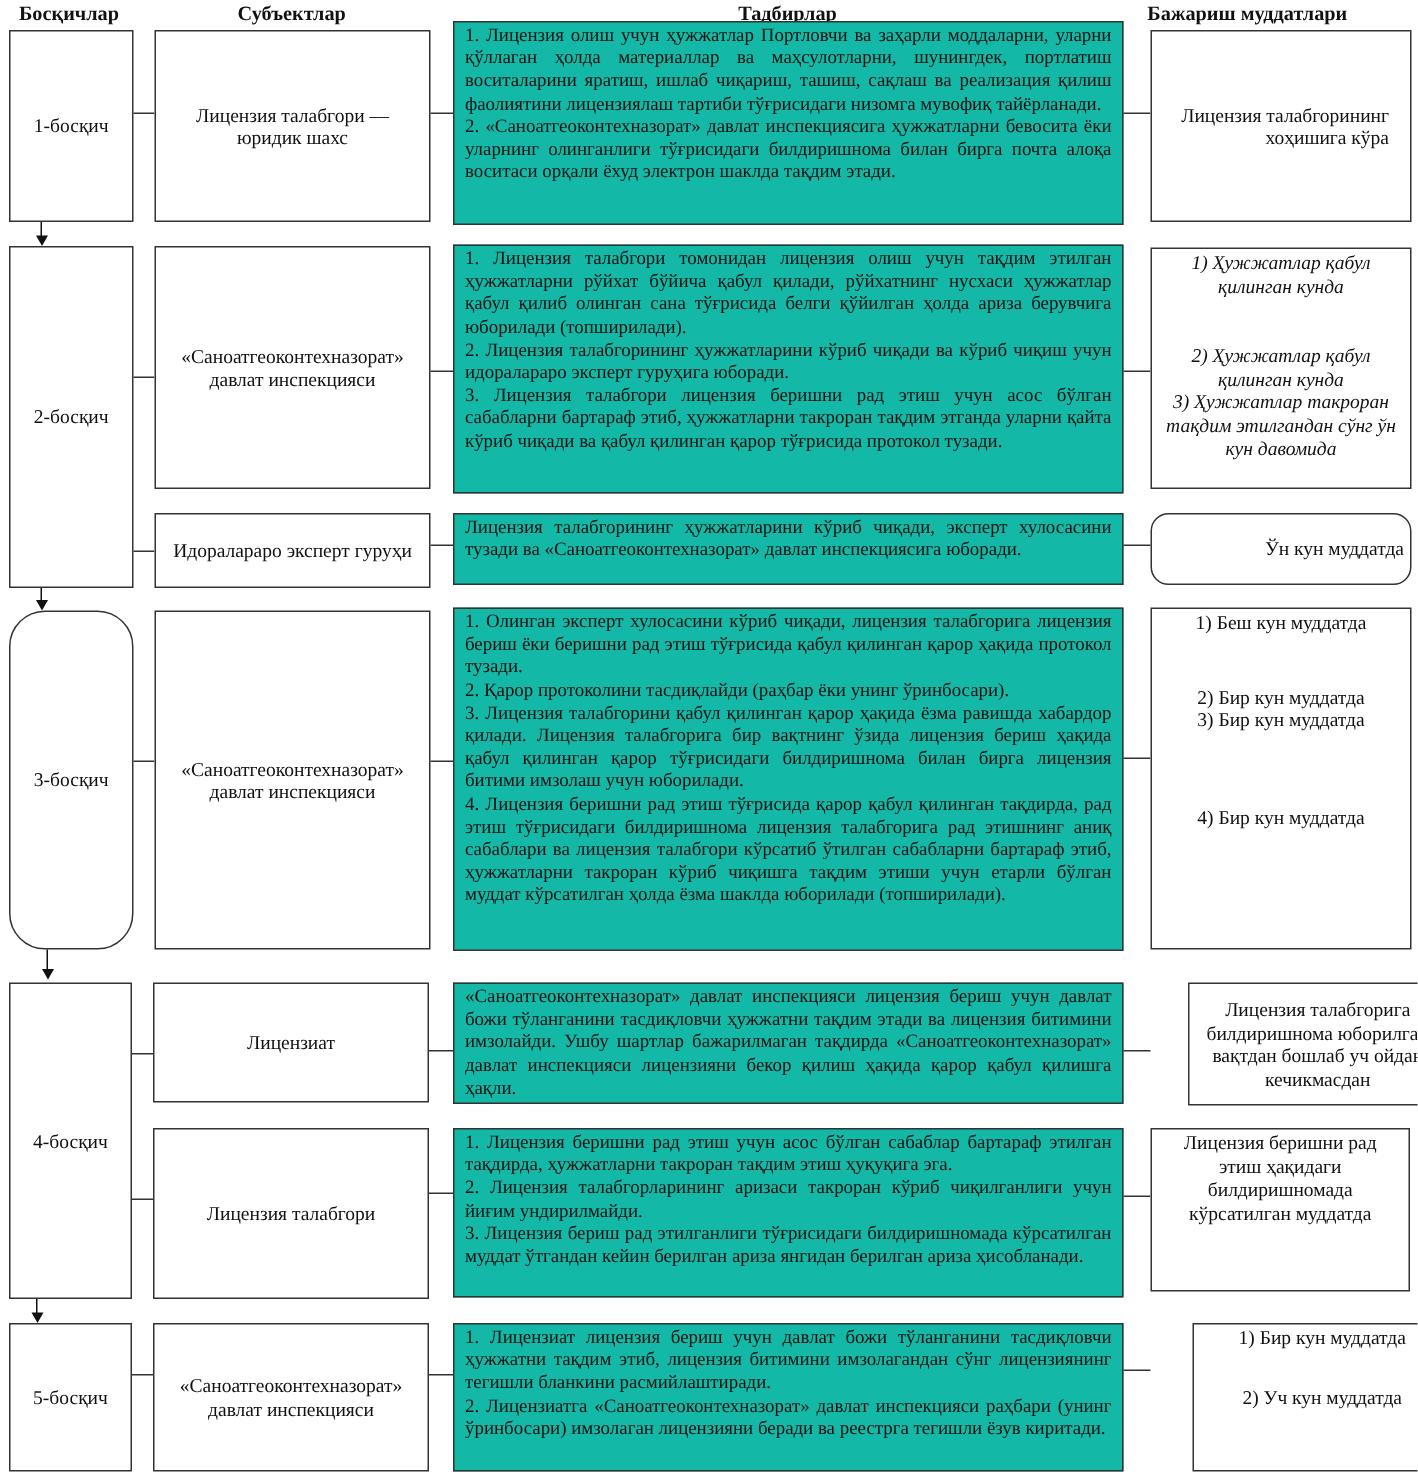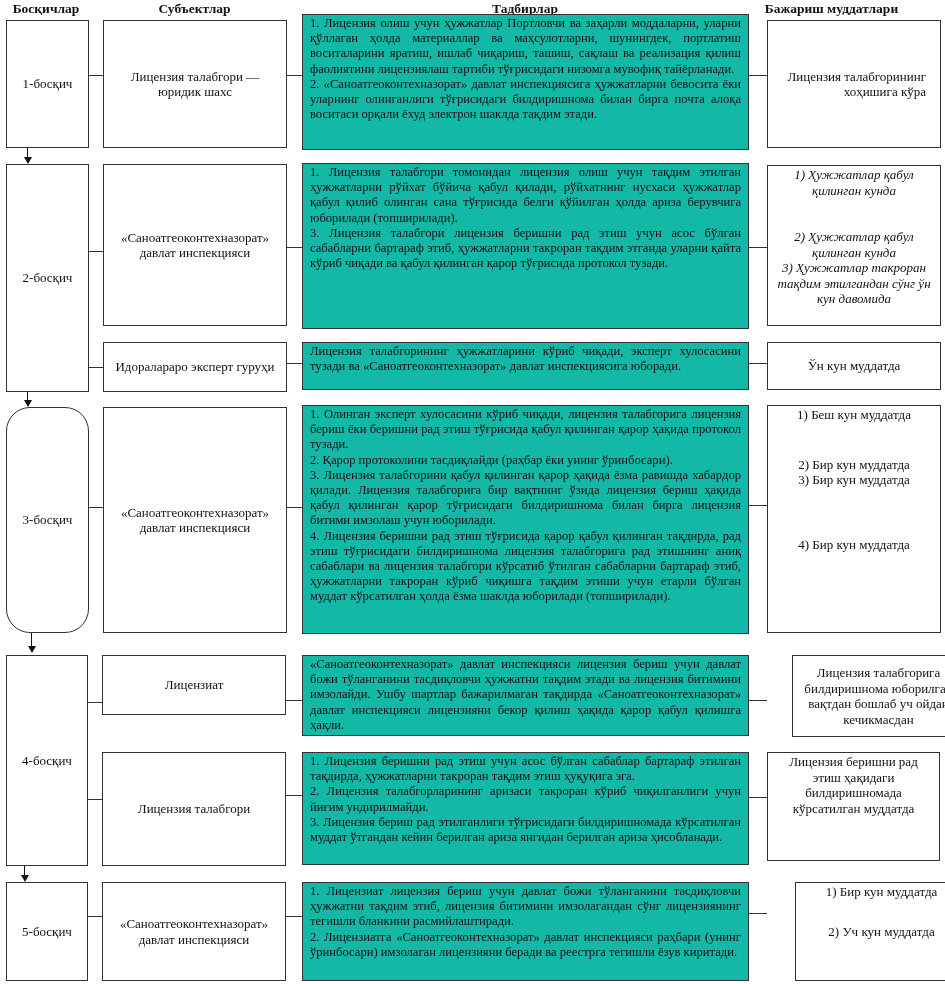--- a/index.html
+++ b/index.html
@@ -53,40 +53,41 @@
 <div class="box" style="left:6px;top:164px;width:83px;height:228px;">
   <span>2-босқич</span>
 </div>
 <div class="hline" style="left:89px;top:251px;width:14px;"></div>
 <div class="box" style="left:103px;top:164px;width:184px;height:162px;">
   <span>«Саноатгеоконтехназорат» давлат инспекцияси</span>
 </div>
 <div class="hline" style="left:287px;top:247px;width:15px;"></div>
 <div class="act" style="left:302px;top:163px;width:447px;height:166px;">
   <p>1. Лицензия талабгори томонидан лицензия олиш учун тақдим этилган ҳужжатларни рўйхат бўйича қабул қилади, рўйхатнинг нусхаси ҳужжатлар қабул қилиб олинган сана тўғрисида белги қўйилган ҳолда ариза берувчига юборилади (топширилади).</p>
+  <p>2. Лицензия талабгорининг ҳужжатларини кўриб чиқади ва кўриб чиқиш учун идоралараро эксперт гуруҳига юборади.</p>
   <p>3. Лицензия талабгори лицензия беришни рад этиш учун асос бўлган сабабларни бартараф этиб, ҳужжатларни такроран тақдим этганда уларни қайта кўриб чиқади ва қабул қилинган қарор тўғрисида протокол тузади.</p>
 </div>
 <div class="hline" style="left:749px;top:247px;width:18px;"></div>
 <div class="dl" style="left:767px;top:165px;width:174px;height:161px;font-style:italic;">
   <p style="padding:0 20px;">1) Ҳужжатлар қабул қилинган кунда</p>
   <div style="height:31px;"></div>
   <p style="padding:0 20px;">2) Ҳужжатлар қабул қилинган кунда</p>
   <p>3) Ҳужжатлар такроран тақдим этилгандан сўнг ўн кун давомида</p>
 </div>
 
 <div class="hline" style="left:89px;top:367px;width:14px;"></div>
 <div class="box" style="left:103px;top:342px;width:184px;height:50px;">
   <span style="white-space:nowrap;">Идоралараро эксперт гуруҳи</span>
 </div>
 <div class="hline" style="left:287px;top:363px;width:15px;"></div>
 <div class="act" style="left:302px;top:342px;width:447px;height:48px;">
   <p>Лицензия талабгорининг ҳужжатларини кўриб чиқади, эксперт хулосасини тузади ва «Саноатгеоконтехназорат» давлат инспекциясига юборади.</p>
 </div>
 <div class="hline" style="left:749px;top:363px;width:18px;"></div>
-<div class="dl" style="left:767px;top:342px;width:174px;height:48px;display:flex;align-items:center;justify-content:center;">
+<div class="dl" style="left:767px;top:342px;width:174px;height:48px;display:flex;align-items:center;justify-content:flex-end;border-radius:12px;">
   <p>Ўн кун муддатда</p>
 </div>
 
 <div class="vline" style="left:27px;top:392px;height:9px;"></div>
 <div class="arrow" style="left:24px;top:400px;"></div>
 
 <div class="box" style="left:6px;top:407px;width:83px;height:226px;border-radius:24px;">
   <span>3-босқич</span>
 </div>
 <div class="hline" style="left:89px;top:507px;width:14px;"></div>
@@ -110,21 +111,21 @@
   <p>4) Бир кун муддатда</p>
 </div>
 
 <div class="vline" style="left:31px;top:633px;height:14px;"></div>
 <div class="arrow" style="left:28px;top:646px;"></div>
 
 <div class="box" style="left:6px;top:655px;width:82px;height:211px;">
   <span>4-босқич</span>
 </div>
 <div class="hline" style="left:88px;top:702px;width:15px;"></div>
-<div class="box" style="left:102px;top:655px;width:184px;height:60px;">
+<div class="box" style="left:102px;top:655px;width:184px;height:80px;">
   <span>Лицензиат</span>
 </div>
 <div class="hline" style="left:286px;top:700px;width:16px;"></div>
 <div class="act" style="left:302px;top:655px;width:447px;height:81px;">
   <p>«Саноатгеоконтехназорат» давлат инспекцияси лицензия бериш учун давлат божи тўланганини тасдиқловчи ҳужжатни тақдим этади ва лицензия битимини имзолайди. Ушбу шартлар бажарилмаган тақдирда «Саноатгеоконтехназорат» давлат инспекцияси лицензияни бекор қилиш ҳақида қарор қабул қилишга ҳақли.</p>
 </div>
 <div class="hline" style="left:749px;top:700px;width:18px;"></div>
 <div class="dl" style="left:767px;top:655px;width:173px;height:82px;display:flex;align-items:center;justify-content:center;margin-left:25px;">
 
   <p style="padding:0 4px;">Лицензия талабгорига билдиришнома юборилган вақтдан бошлаб уч ойдан кечикмасдан</p>

